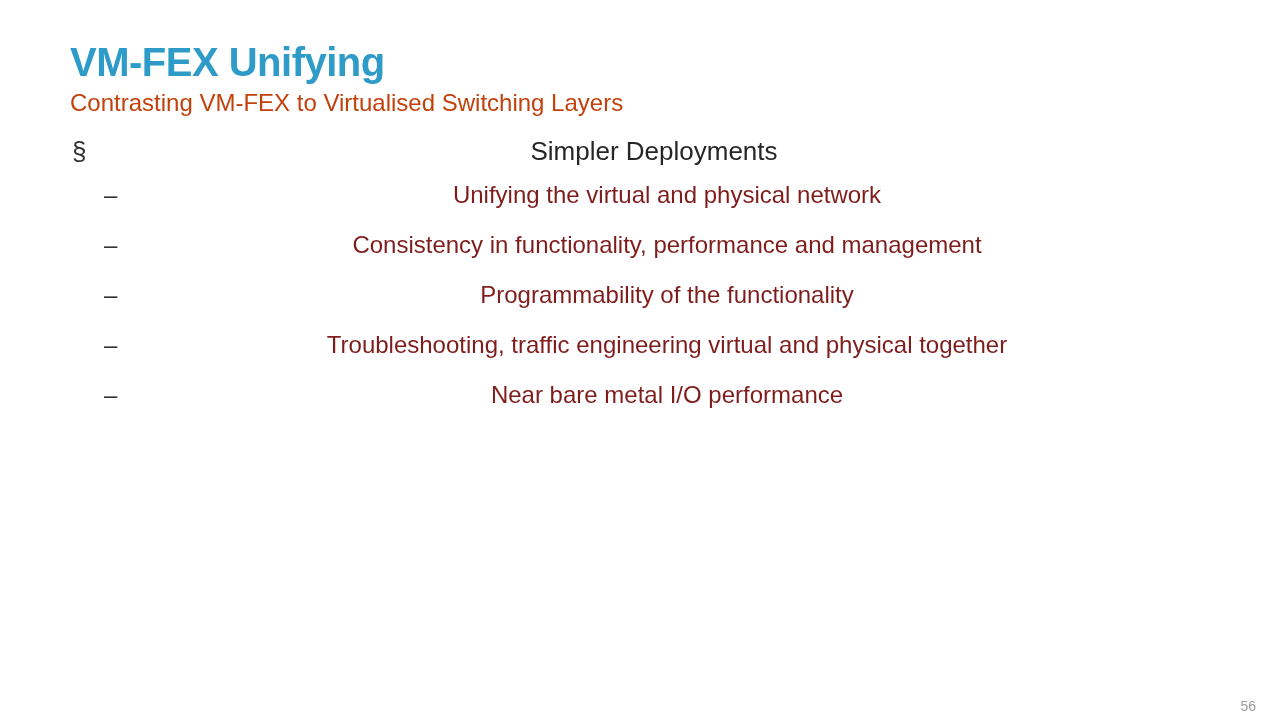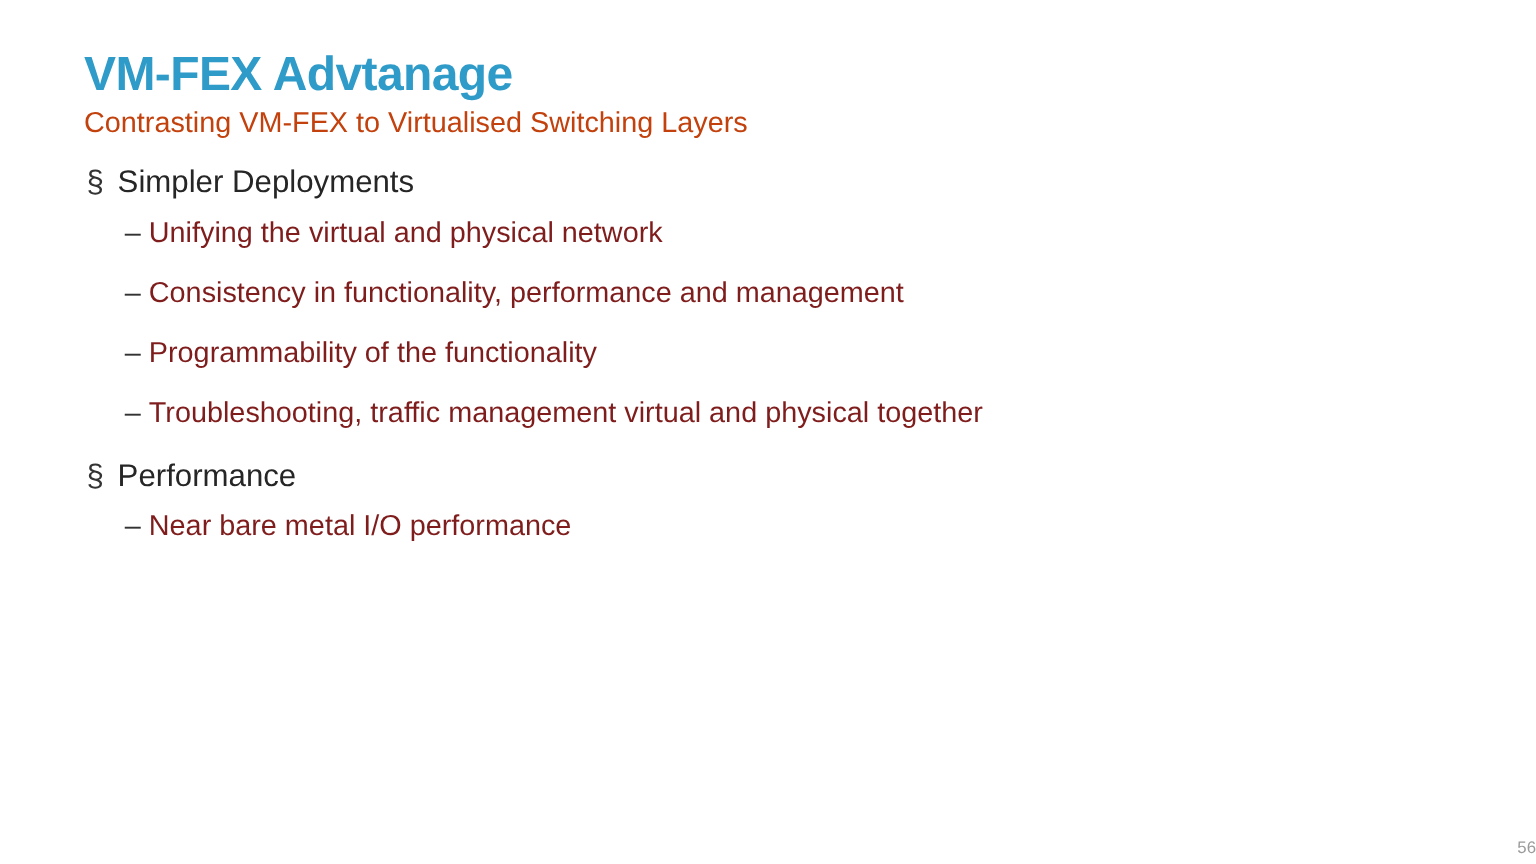--- a/index.html
+++ b/index.html
@@ -29,20 +29,21 @@
   .subtitle {
     font-size: 24px;
     font-weight: 400;
     color: #c2410c;
     margin: 0 0 18px 0;
   }
   .content {
     font-size: 26px;
     color: #333333;
     line-height: 1.25;
+    text-align: center;
   }
   .level1 {
     margin: 14px 0 12px 0;
     padding-left: 28px;
     position: relative;
     color: #262626;
   }
   .level1::before {
     content: "§";
     position: absolute;
@@ -61,41 +62,40 @@
   }
   .level2::before {
     content: "–";
     position: absolute;
     left: 34px;
     top: 0;
     color: #333333;
   }
   .page-number {
     position: absolute;
-    right: 0;
+    right: 24px;
     bottom: 6px;
     font-size: 14px;
     color: #9b9b9b;
   }
 </style>
 </head>
 <body>
 
 <div class="slide">
-  <h1 class="title">VM-FEX Advtanage</h1>
+  <h1 class="title">VM-FEX Unifying</h1>
   <div class="subtitle">Contrasting VM-FEX to Virtualised Switching Layers</div>
 
   <div class="content">
 
     <div class="level1">Simpler Deployments</div>
     <div class="level2">Unifying the virtual and physical network</div>
     <div class="level2">Consistency in functionality, performance and management</div>
 
     <div class="level2">Programmability of the functionality</div>
-    <div class="level2">Troubleshooting, traffic management virtual and physical together</div>
+    <div class="level2">Troubleshooting, traffic engineering virtual and physical together</div>
 
-    <div class="level1">Performance</div>
     <div class="level2">Near bare metal I/O performance</div>
 
   </div>
 
   <div class="page-number">56</div>
 </div>
 
 </body></html>

